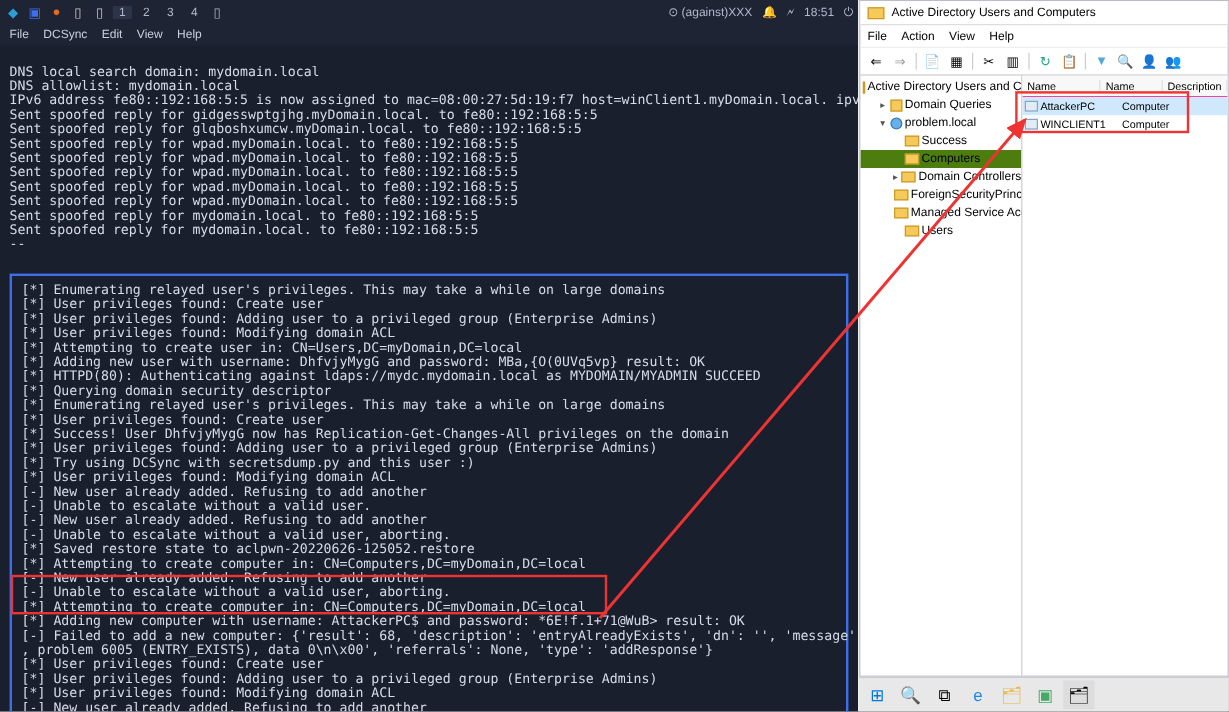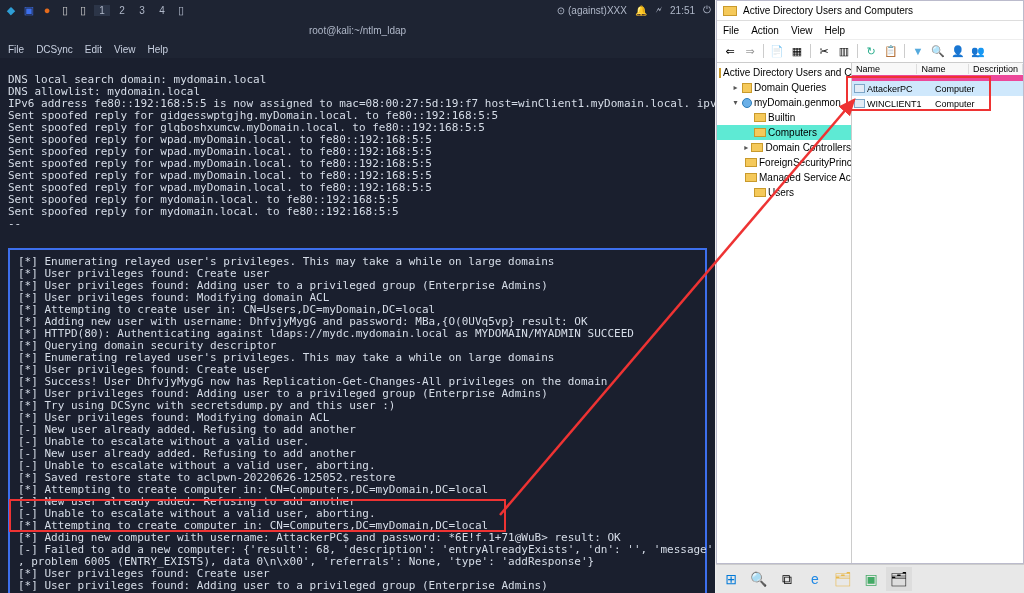--- a/index.html
+++ b/index.html
@@ -104,36 +104,36 @@
 }
 .aduc-tree {
   width: 135px; border-right: 1px solid #ccc;
   padding: 2px 0; overflow: hidden;
   white-space: nowrap;
 }
 .tree-row {
   display: flex; align-items: center; height: 15px;
   padding-left: 2px; gap: 2px; cursor: pointer;
 }
-.tree-row.sel { background: #5eead4; }
+.tree-row.sel { background: #4d7c0f; }
 .tree-tog { width: 9px; font-size: 8px; color: #555; text-align:center;}
 .tree-pad0{padding-left:2px}.tree-pad1{padding-left:14px}.tree-pad2{padding-left:26px}
 .folder-sm {
   width: 12px; height: 9px; background: #f5c95a;
   border: 1px solid #c99a2c; flex-shrink:0;
 }
 .globe { width:10px;height:10px;border-radius:50%;background:#6ab0e8;border:1px solid #2d7cb8;flex-shrink:0;}
 .saved-q { width:10px;height:10px;background:#f5c95a;border:1px solid #c99a2c;flex-shrink:0;}
 
 .aduc-list {
   flex: 1; overflow: hidden; white-space: nowrap;
 }
 .list-hdr {
   display: flex; height: 18px; align-items: center;
-  background: #f8f8f8; border-bottom: 6px solid #ec4899;
+  background: #f8f8f8; border-bottom: 1px solid #ec4899;
   font-size: 9px;
 }
 .list-hdr .col { border-right: 1px solid #ddd; padding: 0 4px; }
 .col-name{width:66px}.col-type{width:52px}.col-desc{flex:1}
 .list-row {
   display: flex; height: 15px; align-items: center;
   font-size: 9px; padding-left: 2px; gap: 2px;
 }
 .list-row.sel { background: #cfe8fc; }
 .pc-icon {
@@ -182,26 +182,25 @@
     <span class="ws active">1</span>
     <span class="ws">2</span>
     <span class="ws">3</span>
     <span class="ws">4</span>
     <span class="icon">▯</span>
     <span class="spacer"></span>
     <span class="right">
       <span>⊙ <span>(against)XXX</span></span>
       <span>🔔</span>
       <span>🗲</span>
-      <span>21:51</span>
+      <span>18:51</span>
       <span>⏻</span>
     </span>
   </div>
 
-  <div class="term-title">root@kali:~/ntlm_ldap</div>
   <div class="term-menu">
     <span>File</span>
     <span>DCSync</span>
     <span>Edit</span>
     <span>View</span>
     <span>Help</span>
   </div>
 
   <div class="term-body">
 <div class="block1" id="b1">DNS local search domain: mydomain.local
@@ -291,26 +290,26 @@
           <span>Active Directory Users and Computers</span>
         </div>
       <div class="tree-row tree-pad1">
           <span class="tree-tog">▸</span>
           <span class="saved-q"></span>
           <span>Domain Queries</span>
         </div>
       <div class="tree-row tree-pad1">
           <span class="tree-tog">▾</span>
           <span class="globe"></span>
-          <span>myDomain.genmon</span>
-        </div>
-      <div class="tree-row tree-pad2">
-          <span class="tree-tog"></span>
-          <span class="folder-sm"></span>
-          <span>Builtin</span>
+          <span>problem.local</span>
+        </div>
+      <div class="tree-row tree-pad2">
+          <span class="tree-tog"></span>
+          <span class="folder-sm"></span>
+          <span>Success</span>
         </div>
       <div class="tree-row tree-pad2 sel">
           <span class="tree-tog"></span>
           <span class="folder-sm"></span>
           <span>Computers</span>
         </div>
       <div class="tree-row tree-pad2">
           <span class="tree-tog">▸</span>
           <span class="folder-sm"></span>
           <span>Domain Controllers</span>

